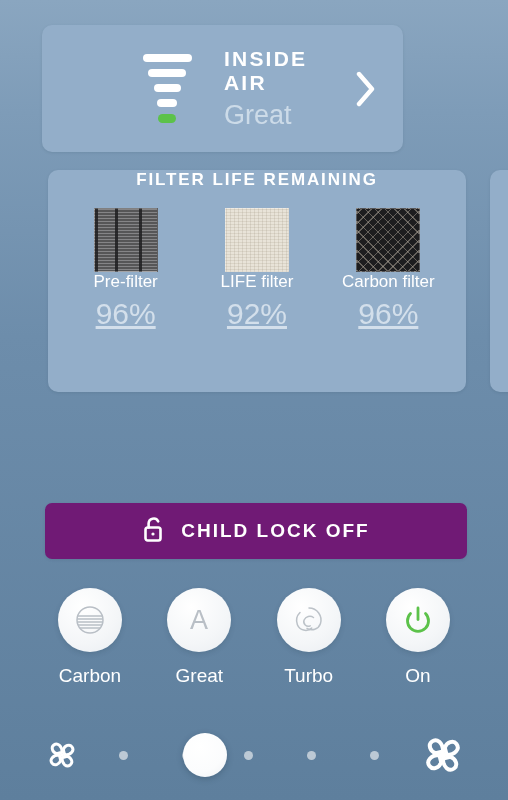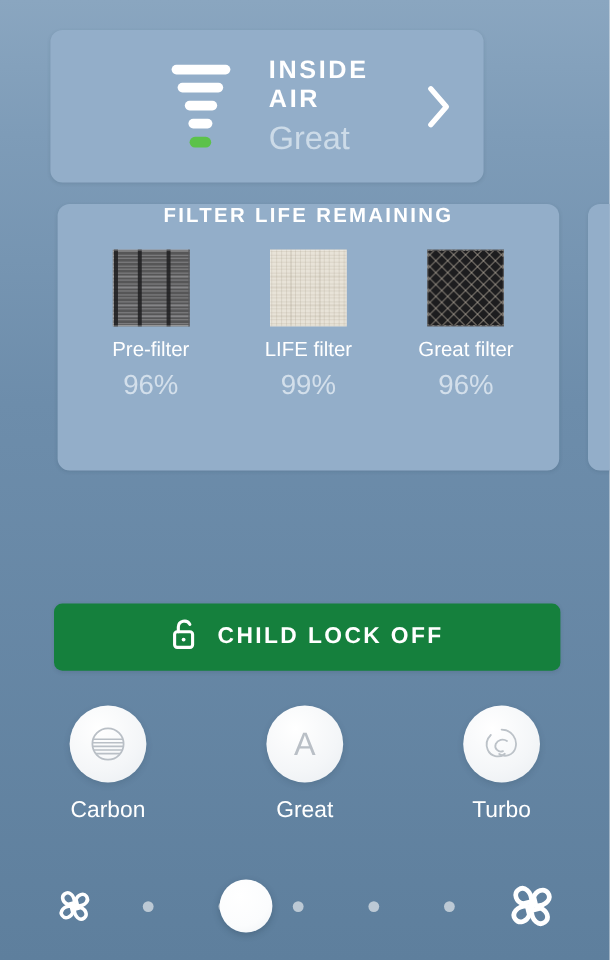--- a/index.html
+++ b/index.html
@@ -148,39 +148,39 @@
     background-color: #1d1d1f;
     background-image:
       repeating-linear-gradient(45deg, rgba(190,180,165,0.45) 0 1px, transparent 1px 7px),
       repeating-linear-gradient(-45deg, rgba(190,180,165,0.45) 0 1px, transparent 1px 7px);
   }
 
   .filter-name {
     color: #ffffff;
     font-size: 17px;
     font-weight: 400;
-    margin-top: 10px;
     white-space: nowrap;
   }
   .filter-pct {
     color: #d9e4ee;
-    font-size: 23px;
+    font-size: 30px;
     font-weight: 300;
     margin-top: 5px;
     opacity: 0.92;
+    text-decoration: underline;
   }
 
   
   #child-lock-bar {
     position: absolute;
     left: 45px;
     top: 503px;
     width: 422px;
     height: 56px;
-    background: #15803d;
+    background: #701a75;
     border-radius: 7px;
     display: flex;
     align-items: center;
     justify-content: center;
     gap: 15px;
     cursor: pointer;
     box-shadow: 0 1px 3px rgba(40,60,80,0.12);
   }
   .lock-label {
     color: #ffffff;
@@ -303,26 +303,26 @@
 
       <div class="filter-item">
         <div class="filter-thumb thumb-pre"></div>
         <div class="filter-name">Pre-filter</div>
         <div class="filter-pct">96%</div>
       </div>
 
       <div class="filter-item">
         <div class="filter-thumb thumb-hepa"></div>
         <div class="filter-name">LIFE filter</div>
-        <div class="filter-pct">99%</div>
+        <div class="filter-pct">92%</div>
       </div>
 
       <div class="filter-item">
         <div class="filter-thumb thumb-carbon"></div>
-        <div class="filter-name">Great filter</div>
+        <div class="filter-name">Carbon filter</div>
         <div class="filter-pct">96%</div>
       </div>
 
     </div>
   </div>
 
   <div id="child-lock-bar">
     <span>
       <svg width="24" height="29" viewBox="0 0 24 29" fill="none">
         <rect x="3.5" y="12.5" width="15" height="13" rx="2.2" stroke="#ffffff" stroke-width="2.6"></rect>
@@ -371,20 +371,29 @@
           <g stroke="#bcc2c8" stroke-width="1.5" stroke-linecap="round">
             <path d="M17 5 a12 12 0 0 1 11.4 15.7 a9 9 0 0 1 -13.4 4.6"></path>
             <path d="M8 9.5 a11.5 11.5 0 0 0 -2.6 12.2 a9 9 0 0 0 14.3 3.4"></path>
             <path d="M21.5 14.5 a6.4 6.4 0 0 0 -9.4 2.5 a4.6 4.6 0 0 0 6.1 5.9"></path>
           </g>
         </svg>
       </div>
       <div class="mode-label">Turbo</div>
     </div>
 
+    <div class="mode-item">
+      <div class="mode-circle">
+        <svg width="34" height="34" viewBox="0 0 34 34" fill="none">
+          <path d="M9.5 10.5 a10.5 10.5 0 1 0 15 0" stroke="#5cc24a" stroke-width="2.8" stroke-linecap="round"></path>
+          <line x1="17" y1="5" x2="17" y2="16.5" stroke="#5cc24a" stroke-width="2.8" stroke-linecap="round"></line>
+        </svg>
+      </div>
+      <div class="mode-label">On</div>
+    </div>
 
   </div>
 
   <div id="fan-slider">
 
     <div class="fan-icon-wrap">
       <svg width="40" height="40" viewBox="0 0 44 44" fill="none">
         <g stroke="#ffffff" stroke-width="3.2" stroke-linejoin="round">
           <path d="M22 19 C22 12 17 8 13 11 C9.5 13.6 11.5 19 16 20.5 Z"></path>
           <path d="M25 22 C32 22 36 17 33 13 C30.4 9.5 25 11.5 23.5 16 Z"></path>

